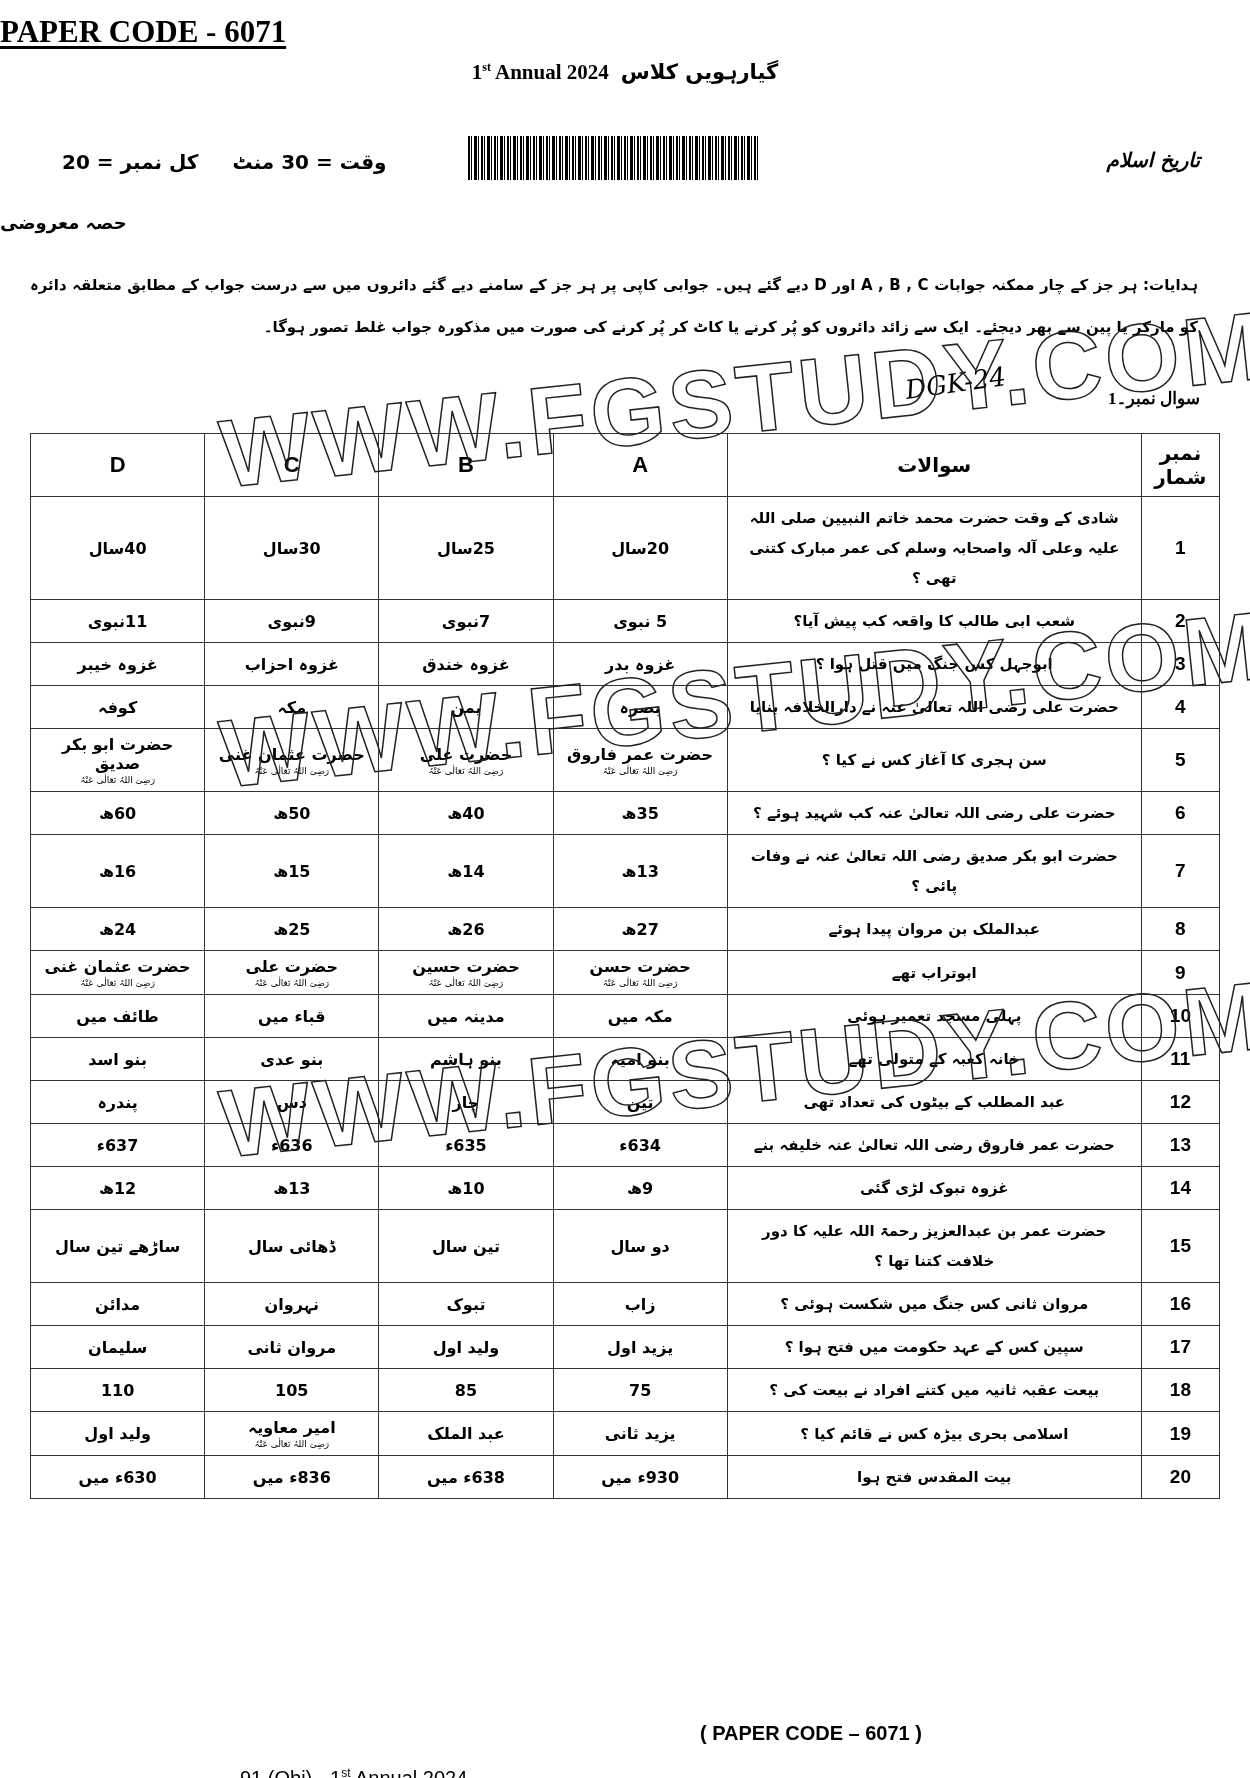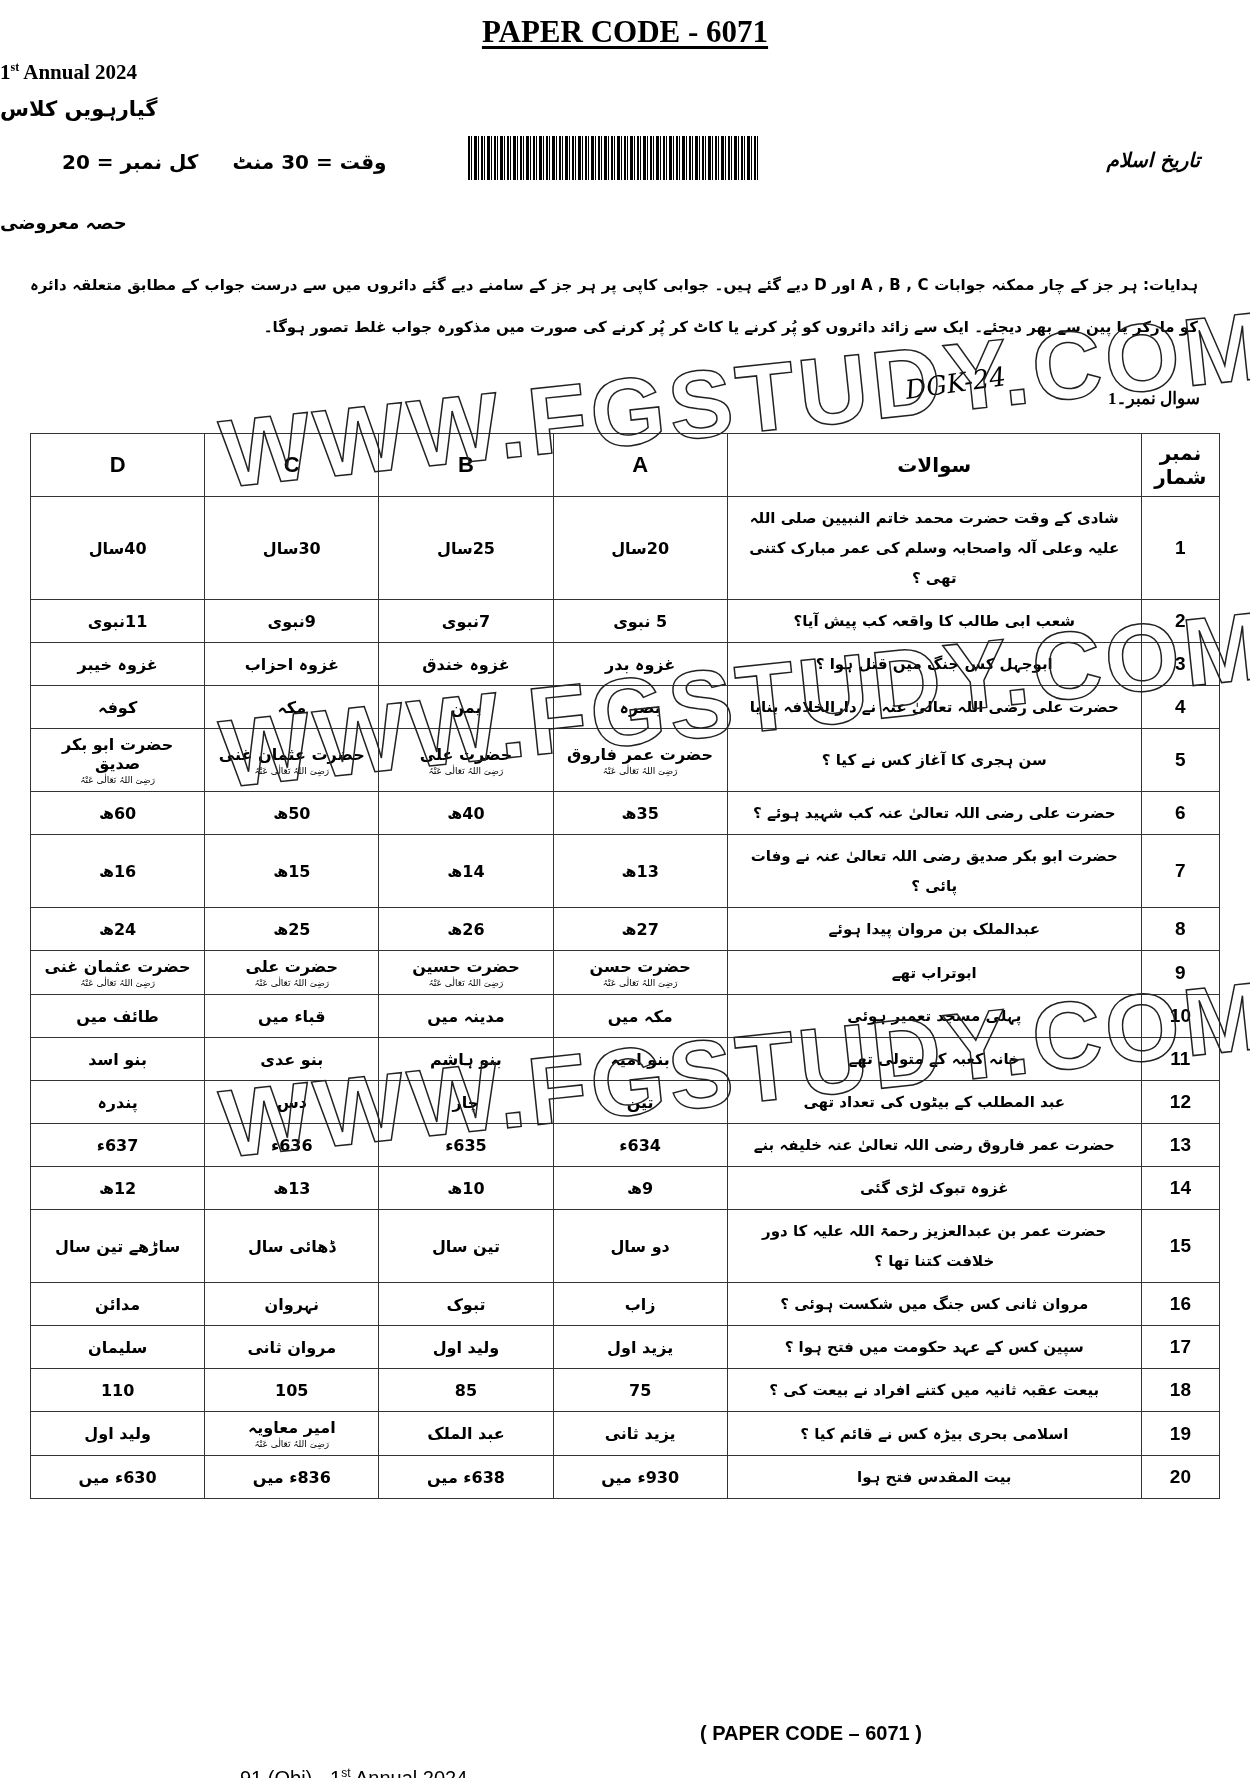--- a/index.html
+++ b/index.html
@@ -2,28 +2,28 @@
 <html><head>
   <meta charset="utf-8">
   <style>
     html, body { margin: 0; padding: 0; background: #ffffff; }
     body {
       width: 1250px; height: 1778px; position: relative; overflow: hidden;
       font-family: "DejaVu Sans", sans-serif; color: #000;
     }
     .abs { position: absolute; }
     .paper-code {
-      left: 0; width: 100%; top: 14px; text-align: center;
+      left: 0; width: 100%; top: 14px; 
       font-family: "Liberation Serif", serif; font-weight: bold; font-size: 31px;
     }
     .paper-code span { text-decoration: underline; text-decoration-thickness: 3px; text-underline-offset: 4px; }
     .annual-line {
       left: 0; width: 100%; top: 60px; text-align: left;
       font-family: "Liberation Serif", serif; font-weight: bold; font-size: 21px;
-      display: flex; justify-content: center; gap: 12px; direction: ltr; flex-direction: column;
+      display: flex; justify-content: center; gap: 12px; direction: ltr;
     }
     .annual-line sup { font-size: 12px; }
     .urdu { font-family: "DejaVu Sans", sans-serif; direction: rtl; }
     .barcode {
       left: 468px; top: 136px; width: 292px; height: 44px;
       background: repeating-linear-gradient(90deg, #000 0 2px, #fff 2px 3px, #000 3px 4px, #fff 4px 6px, #000 6px 9px, #fff 9px 10px, #000 10px 11px, #fff 11px 13px);
     }
     .subject { right: 50px; top: 148px; font-size: 20px; font-weight: bold; font-style: italic; }
     .time-marks { left: 62px; top: 150px; font-size: 20px; font-weight: bold; direction: rtl; display: flex; gap: 34px; }
     .section { left: 0; width: 100%; top: 212px; text-align: left; font-size: 18px; font-weight: bold; }

